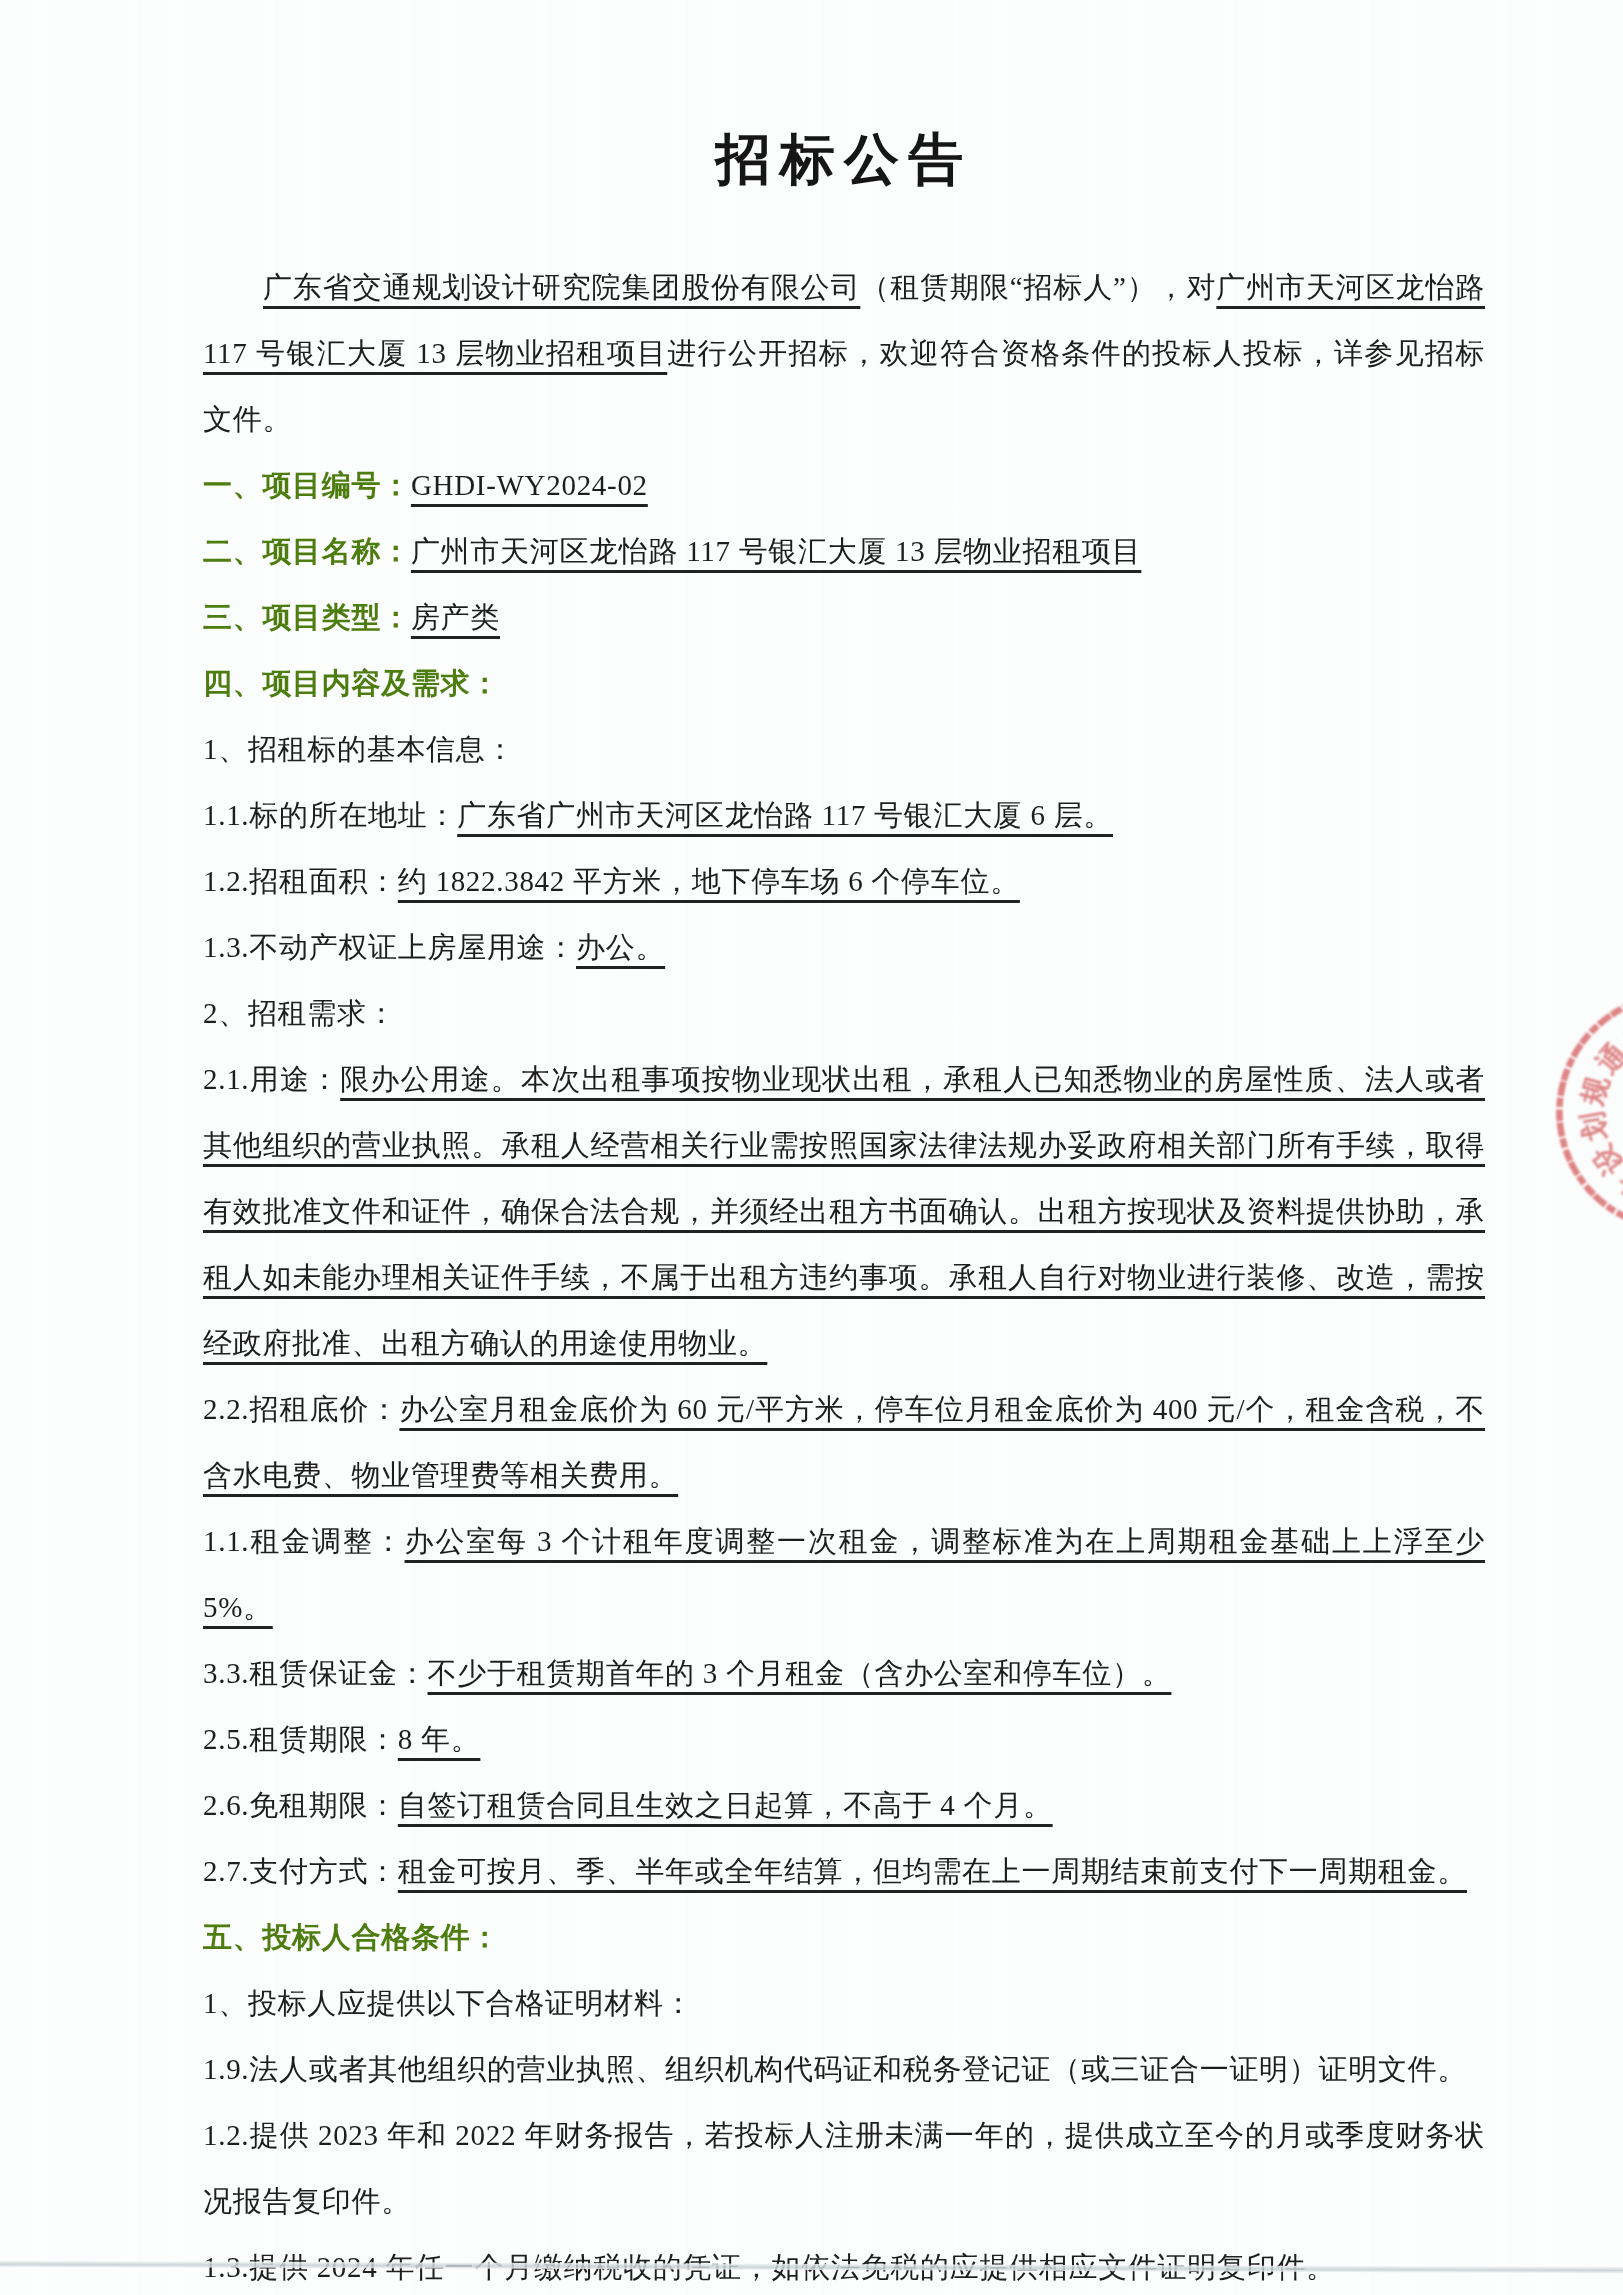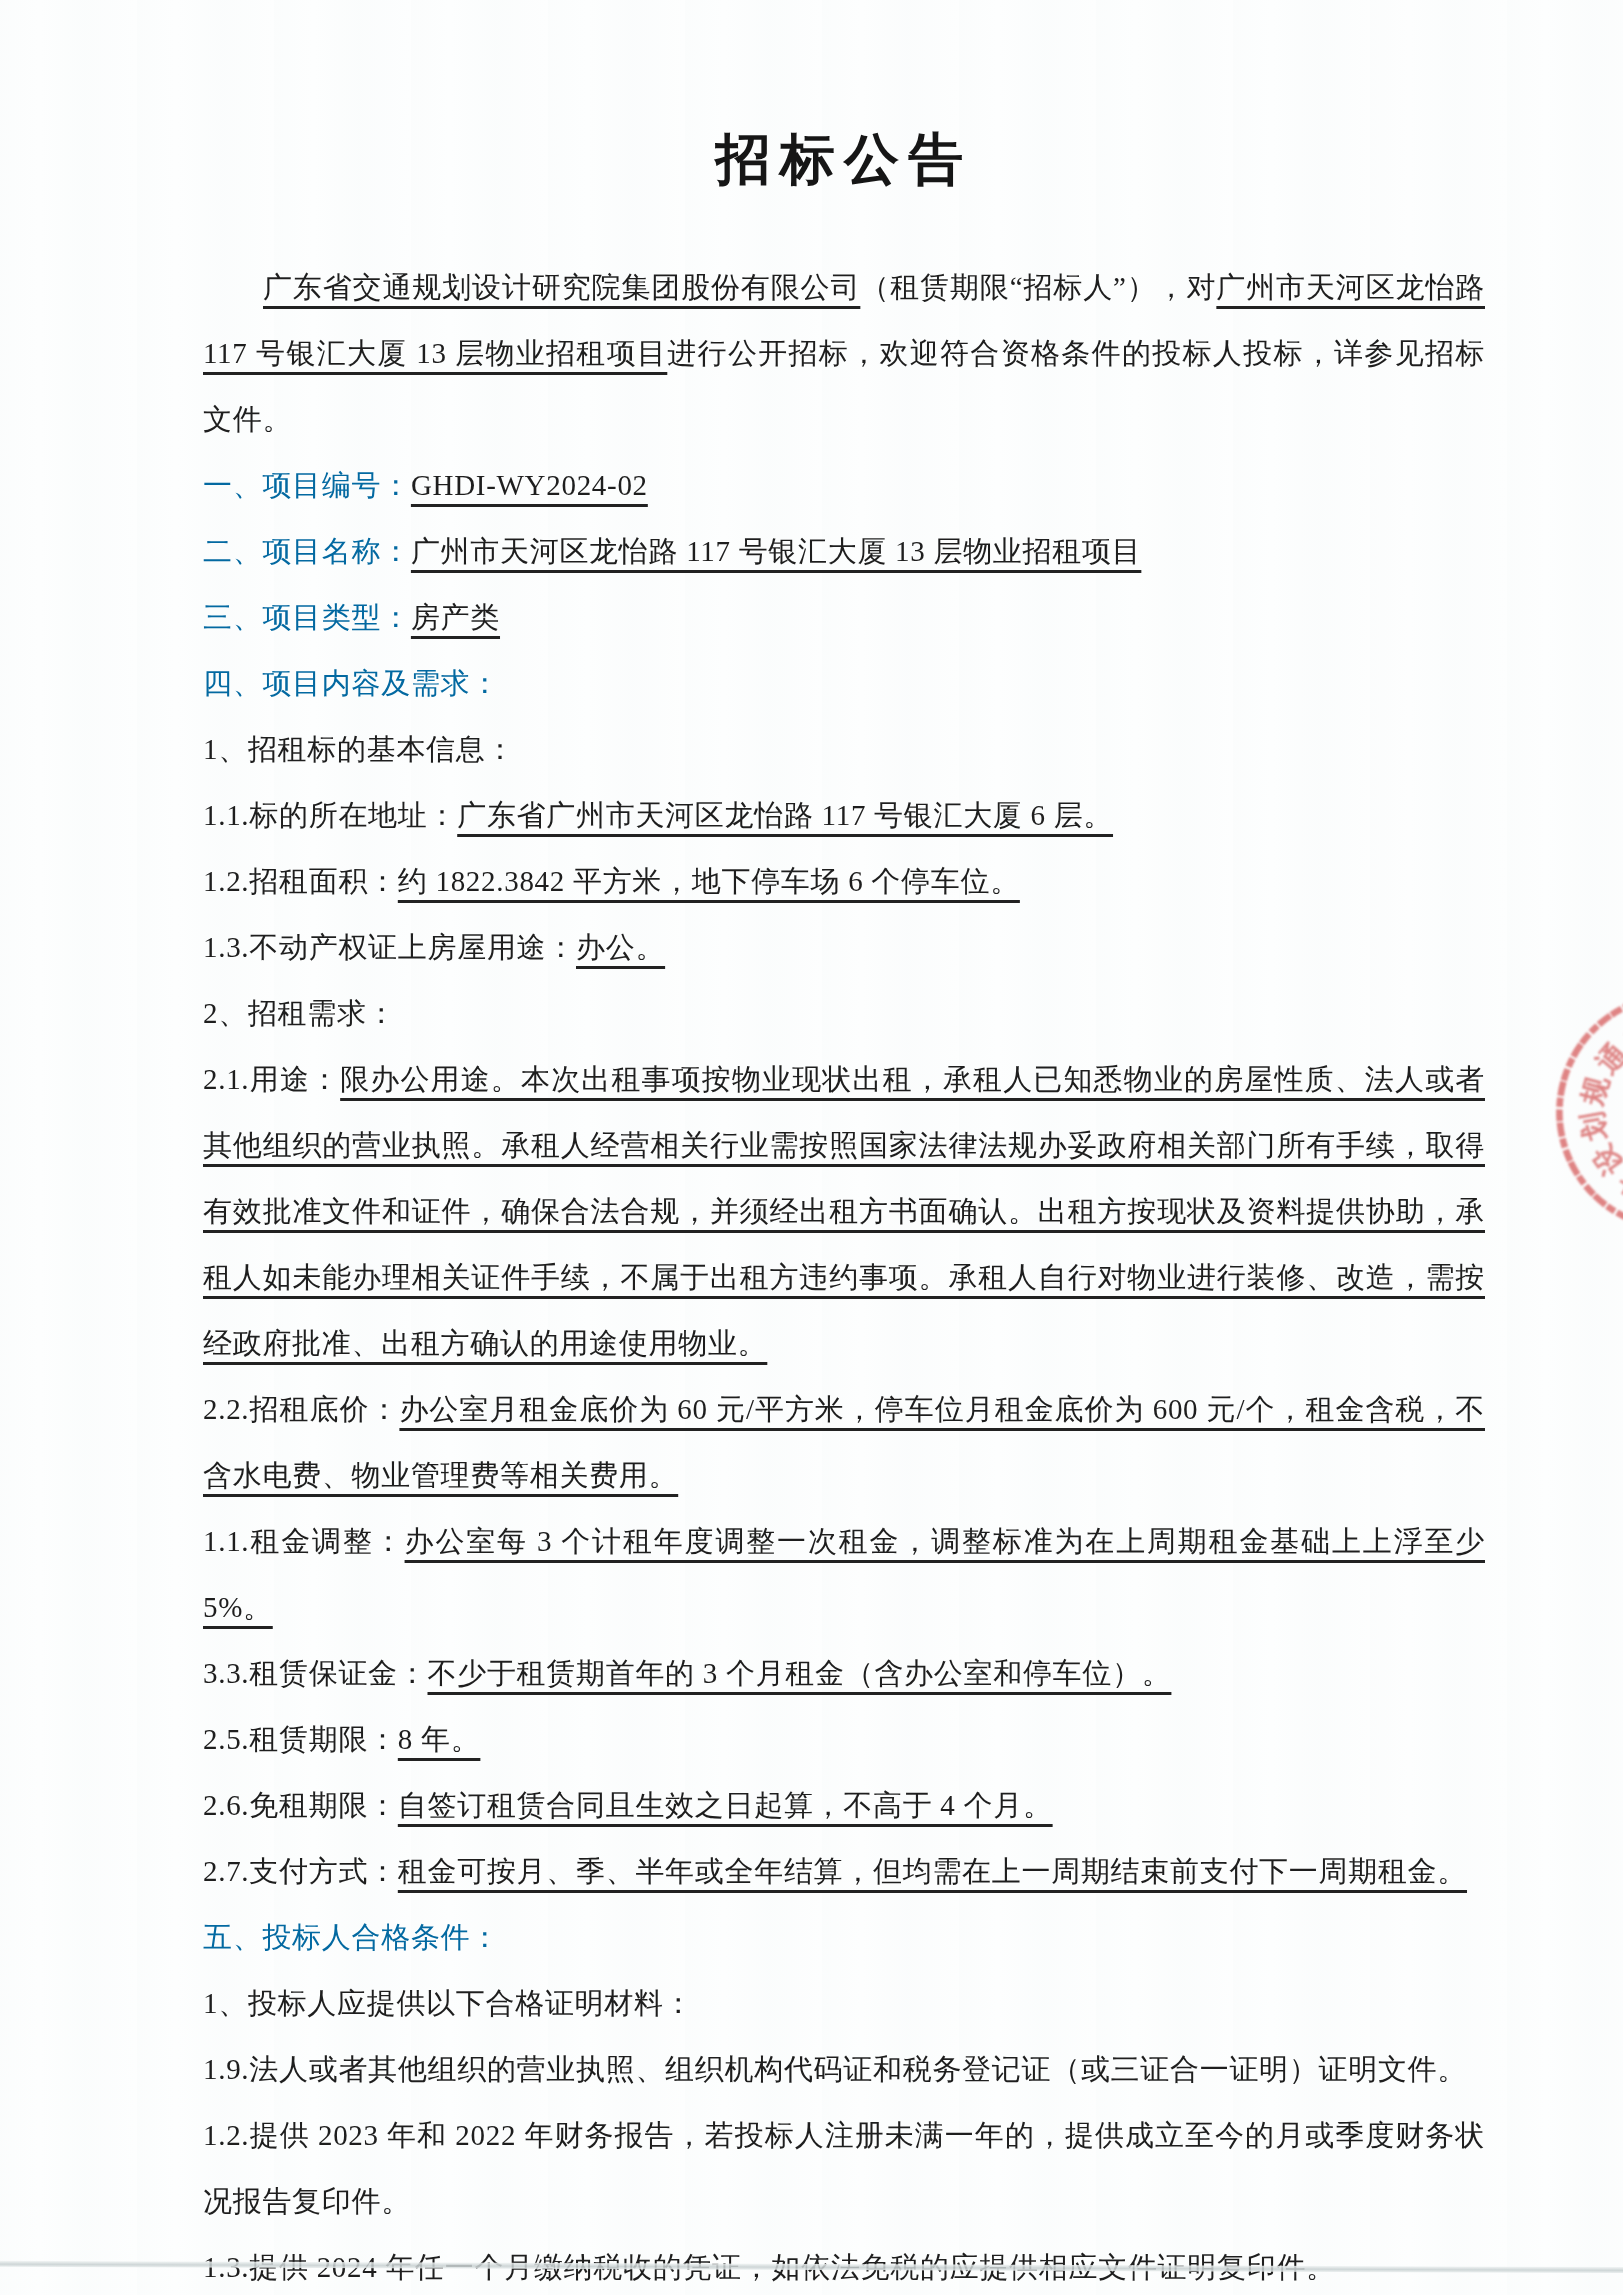--- a/index.html
+++ b/index.html
@@ -50,21 +50,21 @@
   p.line {
     margin: 0;
     font-size: 29px;
     line-height: 66px;
     text-align: justify;
     letter-spacing: 0.7px;
   }
   p.intro {
     text-indent: 60px;
   }
-  .b { font-weight: normal; color: #0369a1; }
+  .b { font-weight: bold; color: #4d7c0f; }
   .u {
     text-decoration: underline;
     text-decoration-thickness: 2.6px;
     text-underline-offset: 8.5px;
     text-decoration-color: #222222;
   }
   
   .seal {
     position: absolute;
     left: 1545px;
@@ -108,21 +108,21 @@
     <p class="line"><span>1.1.标的所在地址：</span><span class="u">广东省广州市天河区龙怡路 117 号银汇大厦 6 层。</span></p>
 
     <p class="line"><span>1.2.招租面积：</span><span class="u">约 1822.3842 平方米，地下停车场 6 个停车位。</span></p>
 
     <p class="line"><span>1.3.不动产权证上房屋用途：</span><span class="u">办公。</span></p>
 
     <p class="line"><span>2、招租需求：</span></p>
 
     <p class="line"><span>2.1.用途：</span><span class="u">限办公用途。本次出租事项按物业现状出租，承租人已知悉物业的房屋性质、法人或者其他组织的营业执照。承租人经营相关行业需按照国家法律法规办妥政府相关部门所有手续，取得有效批准文件和证件，确保合法合规，并须经出租方书面确认。出租方按现状及资料提供协助，承租人如未能办理相关证件手续，不属于出租方违约事项。承租人自行对物业进行装修、改造，需按经政府批准、出租方确认的用途使用物业。</span></p>
 
-    <p class="line"><span>2.2.招租底价：</span><span class="u">办公室月租金底价为 60 元/平方米，停车位月租金底价为 600 元/个，租金含税，不含水电费、物业管理费等相关费用。</span></p>
+    <p class="line"><span>2.2.招租底价：</span><span class="u">办公室月租金底价为 60 元/平方米，停车位月租金底价为 400 元/个，租金含税，不含水电费、物业管理费等相关费用。</span></p>
 
     <p class="line"><span>1.1.租金调整：</span><span class="u">办公室每 3 个计租年度调整一次租金，调整标准为在上周期租金基础上上浮至少 5%。</span></p>
 
     <p class="line"><span>3.3.租赁保证金：</span><span class="u">不少于租赁期首年的 3 个月租金（含办公室和停车位）。</span></p>
 
     <p class="line"><span>2.5.租赁期限：</span><span class="u">8 年。</span></p>
 
     <p class="line"><span>2.6.免租期限：</span><span class="u">自签订租赁合同且生效之日起算，不高于 4 个月。</span></p>
 
     <p class="line"><span>2.7.支付方式：</span><span class="u">租金可按月、季、半年或全年结算，但均需在上一周期结束前支付下一周期租金。</span></p>

